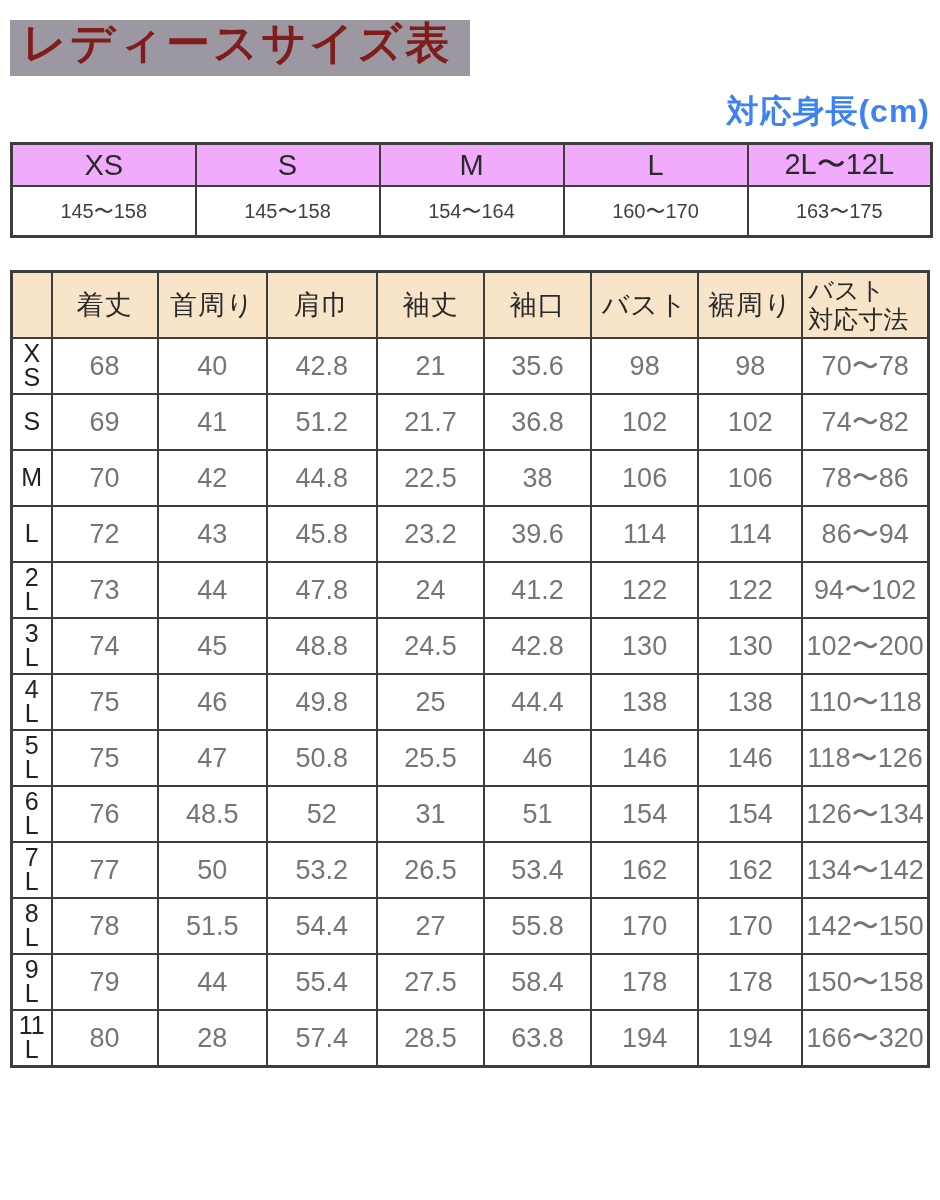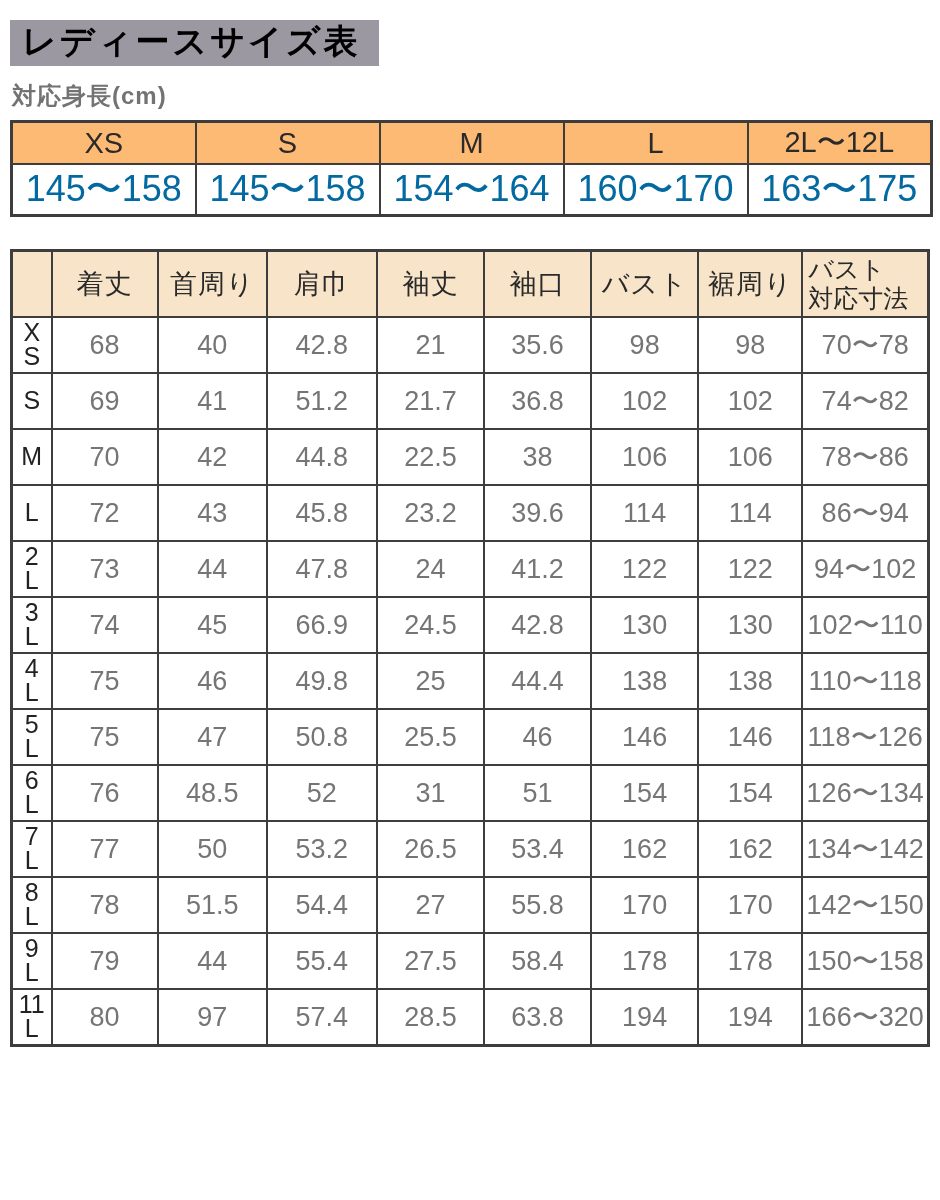--- a/index.html
+++ b/index.html
@@ -14,61 +14,63 @@
     height: 1200px;
     position: relative;
     box-sizing: border-box;
     padding: 20px 10px 0 10px;
     overflow: hidden;
   }
   
   .title-bar {
     display: inline-block;
     background: #9c98a1;
-    color: #000000;
-    font-size: 34px;
+    color: #7f1d1d;
+    font-size: 44px;
     font-weight: bold;
     letter-spacing: 3px;
     line-height: 1.0;
     padding: 4px 18px 8px 12px;
+    font-family: Liberation Mono, monospace;
   }
   
   .subtitle {
     margin: 14px 0 8px 2px;
-    font-size: 24px;
+    font-size: 32px;
     font-weight: bold;
-    color: #737373;
+    color: #3b82f6;
     letter-spacing: 1px;
+    text-align: right;
   }
   
   table {
     border-collapse: collapse;
     table-layout: fixed;
     width: 920px;
     border: 3px solid #3d3d3d;
   }
   th, td {
     border: 2px solid #3d3d3d;
     text-align: center;
     vertical-align: middle;
     overflow: hidden;
     padding: 0;
   }
   
   .height-table th {
-    background: #fdba74;
+    background: #f0abfc;
     color: #2a2a2a;
     font-size: 29px;
     font-weight: normal;
     height: 34px;
   }
   .height-table td {
     background: #ffffff;
-    color: #0369a1;
-    font-size: 36px;
+    color: #404040;
+    font-size: 20px;
     height: 48px;
   }
   
   .size-table {
     margin-top: 32px;
   }
   .size-table thead th {
     background: #f8e5c9;
     color: #2a2a2a;
     font-size: 27px;
@@ -220,26 +222,26 @@
           <td>41.2</td>
           <td>122</td>
           <td>122</td>
           <td>94〜102</td>
         </tr>
         <tr>
           <th>3
 L</th>
           <td>74</td>
           <td>45</td>
-          <td>66.9</td>
+          <td>48.8</td>
           <td>24.5</td>
           <td>42.8</td>
           <td>130</td>
           <td>130</td>
-          <td>102〜110</td>
+          <td>102〜200</td>
         </tr>
         <tr>
           <th>4
 L</th>
           <td>75</td>
           <td>46</td>
           <td>49.8</td>
           <td>25</td>
           <td>44.4</td>
           <td>138</td>
@@ -303,21 +305,21 @@
           <td>27.5</td>
           <td>58.4</td>
           <td>178</td>
           <td>178</td>
           <td>150〜158</td>
         </tr>
         <tr>
           <th>11
 L</th>
           <td>80</td>
-          <td>97</td>
+          <td>28</td>
           <td>57.4</td>
           <td>28.5</td>
           <td>63.8</td>
           <td>194</td>
           <td>194</td>
           <td>166〜320</td>
         </tr>
       </tbody>
   </table>
 

